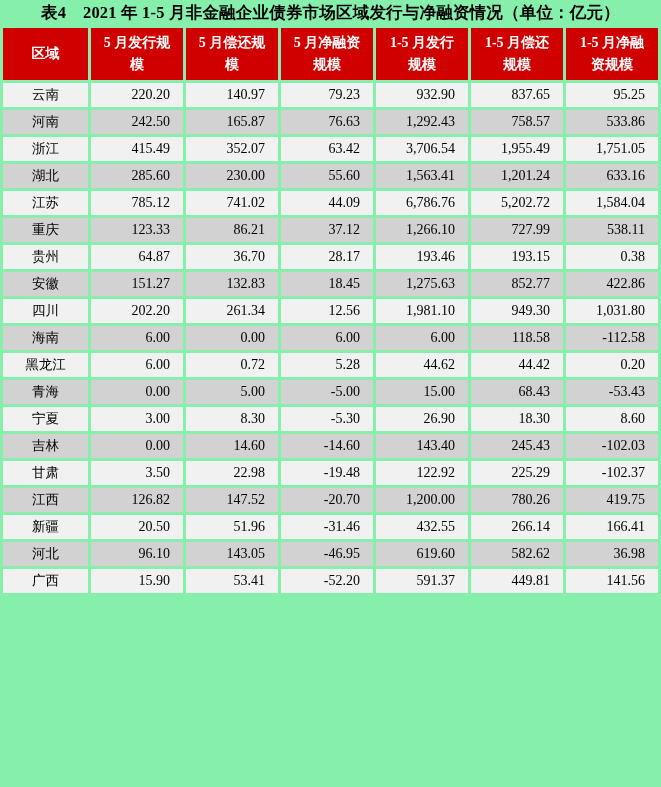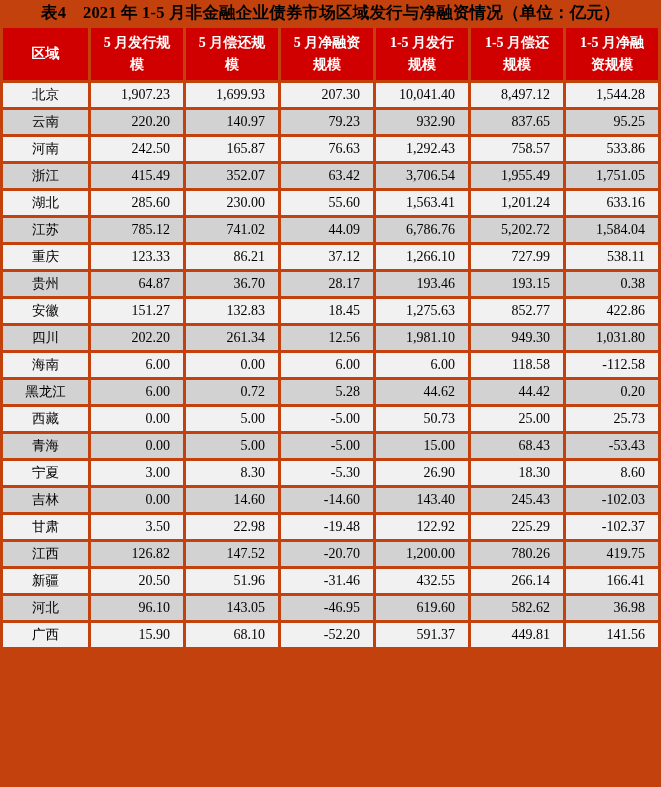--- a/index.html
+++ b/index.html
@@ -6,21 +6,21 @@
     margin: 0;
     padding: 0;
     background: #ffffff;
     width: 661px;
     font-family: "Liberation Serif", "DejaVu Serif", serif;
   }
   .page {
     width: 661px;
     height: 787px;
     overflow: hidden;
-    background: #c2410c;
+    background: #86efac;
   }
   .doc-title {
     height: 25px;
     line-height: 25px;
     text-align: center;
     font-size: 16.5px;
     font-weight: bold;
     color: #000000;
     white-space: nowrap;
     letter-spacing: 0.2px;
@@ -87,29 +87,20 @@
         <th>5 月发行规模</th>
         <th>5 月偿还规模</th>
         <th>5 月净融资规模</th>
         <th>1-5 月发行规模</th>
         <th>1-5 月偿还规模</th>
         <th>1-5 月净融资规模</th>
       </tr>
     </thead>
     <tbody id="table-body">
         <tr>
-          <td class="region">北京</td>
-          <td class="num">1,907.23</td>
-          <td class="num">1,699.93</td>
-          <td class="num">207.30</td>
-          <td class="num">10,041.40</td>
-          <td class="num">8,497.12</td>
-          <td class="num">1,544.28</td>
-        </tr>
-        <tr>
           <td class="region">云南</td>
           <td class="num">220.20</td>
           <td class="num">140.97</td>
           <td class="num">79.23</td>
           <td class="num">932.90</td>
           <td class="num">837.65</td>
           <td class="num">95.25</td>
         </tr>
         <tr>
           <td class="region">河南</td>
@@ -195,29 +186,20 @@
         <tr>
           <td class="region">黑龙江</td>
           <td class="num">6.00</td>
           <td class="num">0.72</td>
           <td class="num">5.28</td>
           <td class="num">44.62</td>
           <td class="num">44.42</td>
           <td class="num">0.20</td>
         </tr>
         <tr>
-          <td class="region">西藏</td>
-          <td class="num">0.00</td>
-          <td class="num">5.00</td>
-          <td class="num">-5.00</td>
-          <td class="num">50.73</td>
-          <td class="num">25.00</td>
-          <td class="num">25.73</td>
-        </tr>
-        <tr>
           <td class="region">青海</td>
           <td class="num">0.00</td>
           <td class="num">5.00</td>
           <td class="num">-5.00</td>
           <td class="num">15.00</td>
           <td class="num">68.43</td>
           <td class="num">-53.43</td>
         </tr>
         <tr>
           <td class="region">宁夏</td>
@@ -269,21 +251,21 @@
           <td class="num">96.10</td>
           <td class="num">143.05</td>
           <td class="num">-46.95</td>
           <td class="num">619.60</td>
           <td class="num">582.62</td>
           <td class="num">36.98</td>
         </tr>
         <tr>
           <td class="region">广西</td>
           <td class="num">15.90</td>
-          <td class="num">68.10</td>
+          <td class="num">53.41</td>
           <td class="num">-52.20</td>
           <td class="num">591.37</td>
           <td class="num">449.81</td>
           <td class="num">141.56</td>
         </tr>
       </tbody>
   </table>
 
 </div>
 

